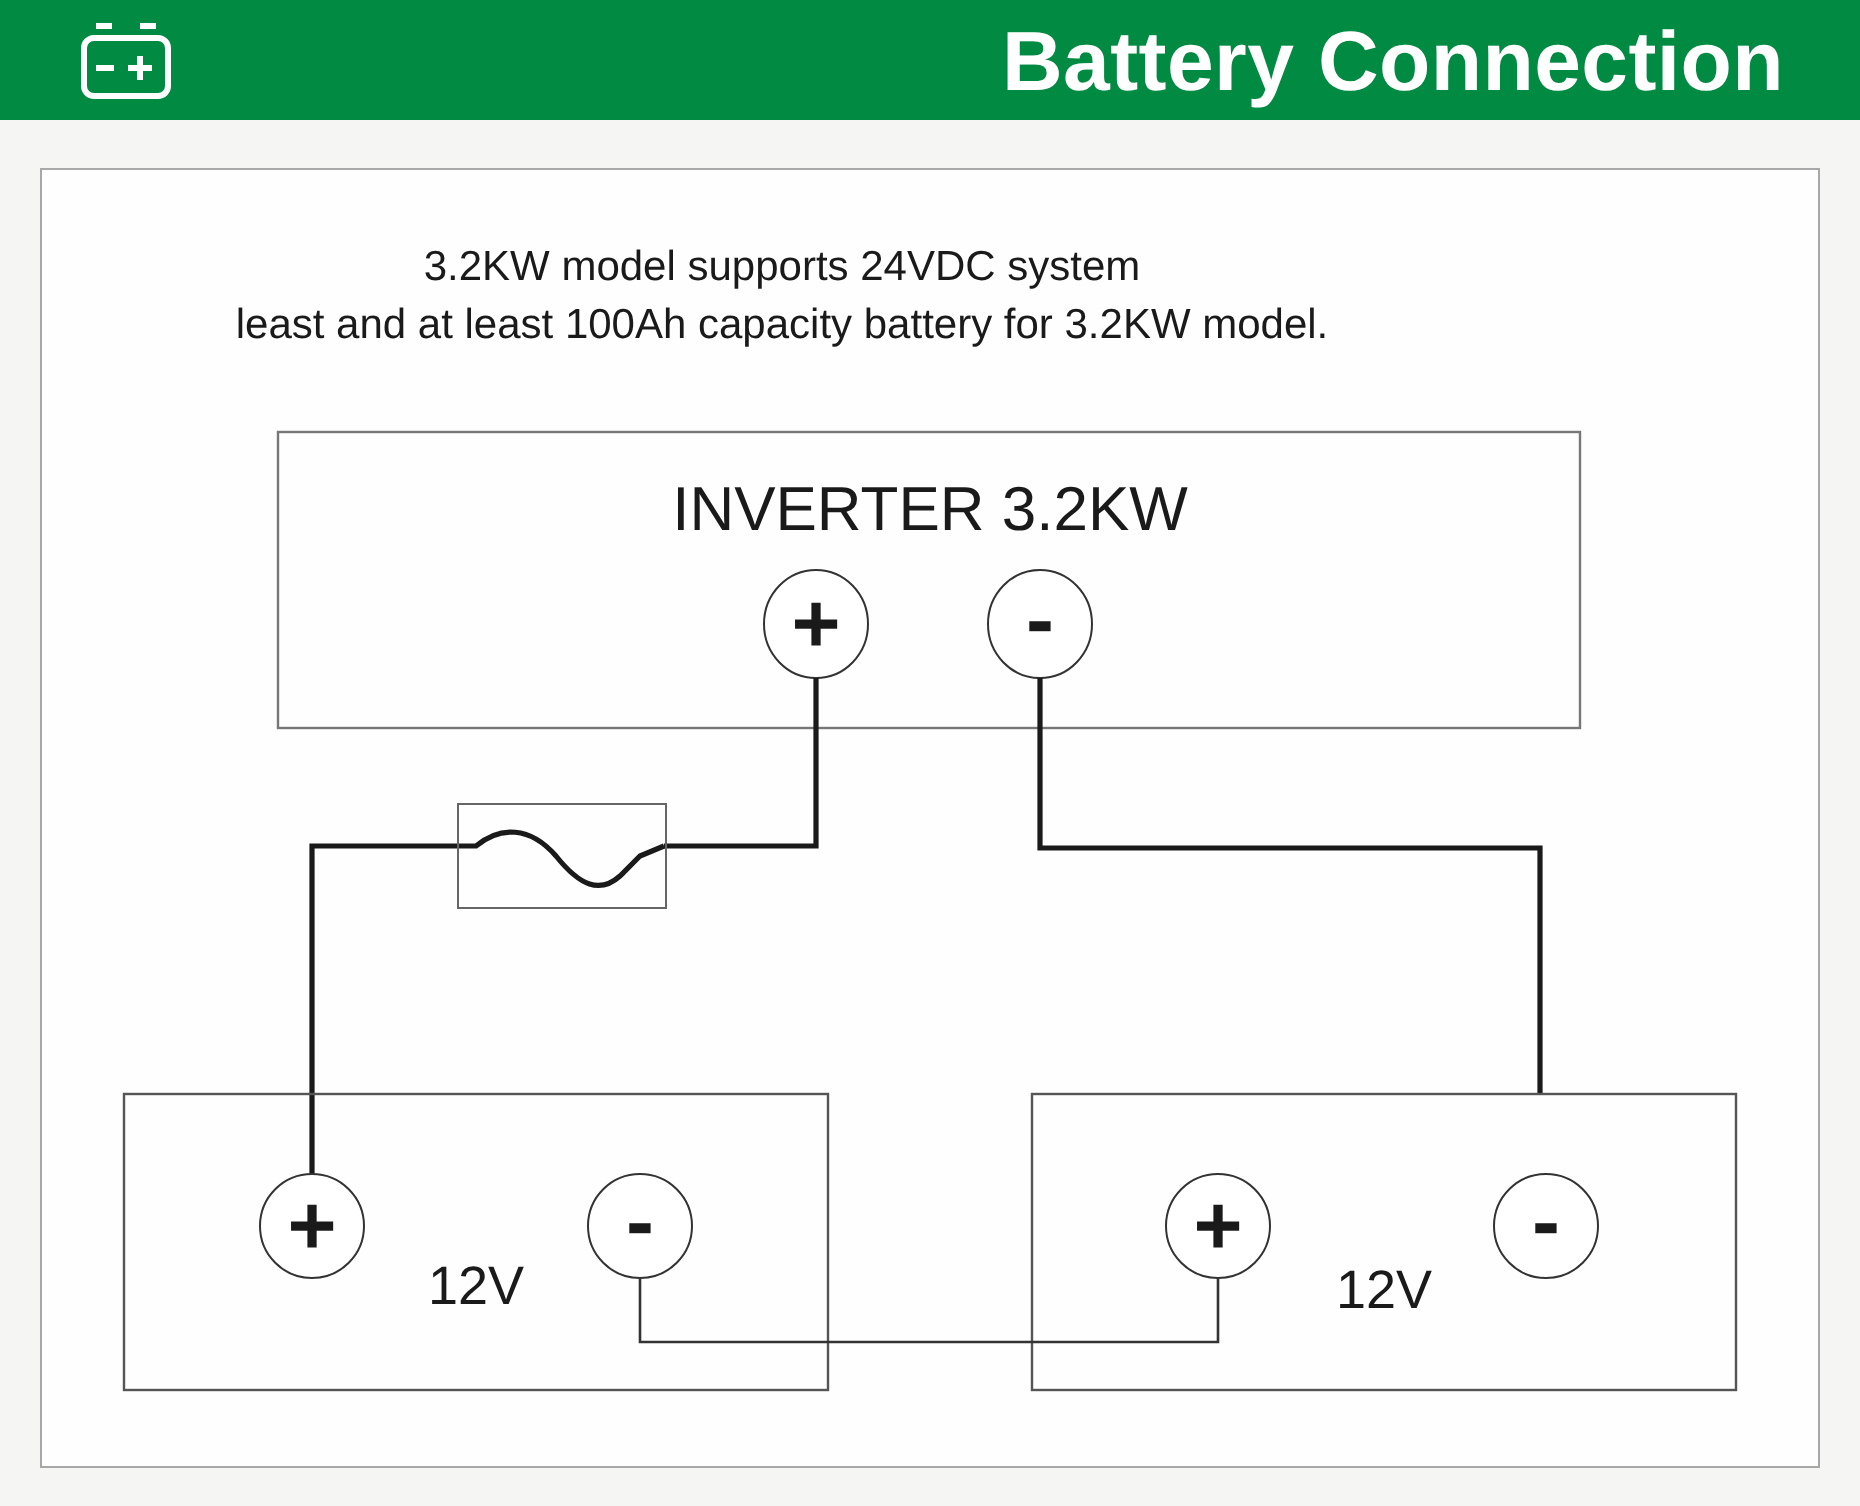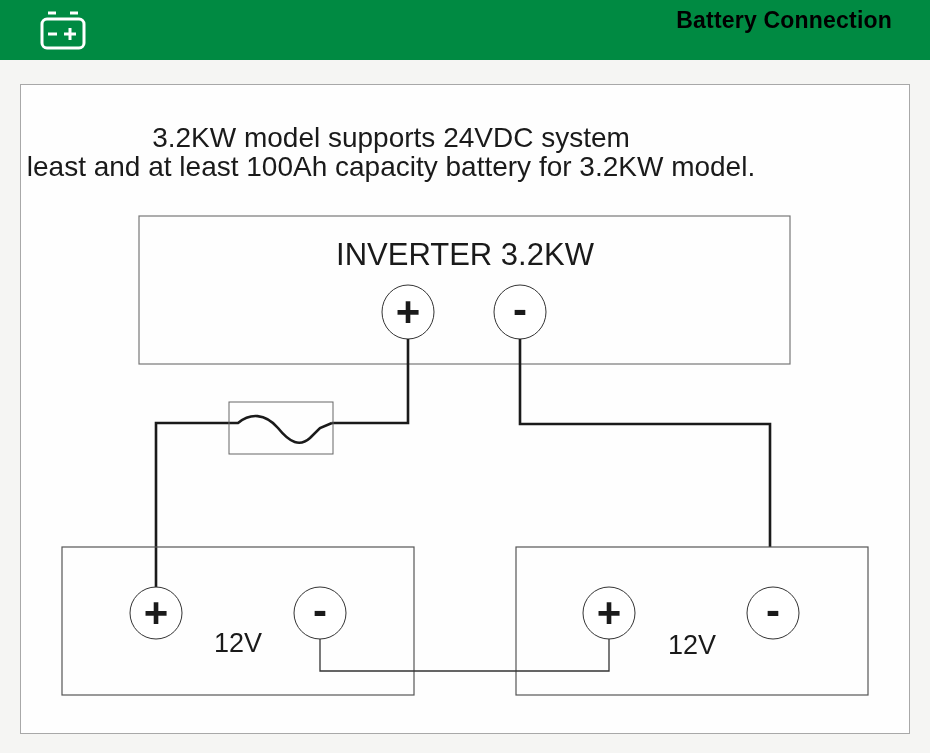--- a/index.html
+++ b/index.html
@@ -1,22 +1,22 @@
 <!DOCTYPE html>
 <html><head>
 <meta charset="utf-8">
 <style>
   html, body { margin:0; padding:0; }
   body { width:930px; height:753px; background:#f5f5f3; position:relative; overflow:hidden; font-family:"Liberation Sans", sans-serif; }
   .header { position:absolute; left:0; top:0; width:930px; height:60px; background:#008a42; }
   .header-icon { position:absolute; left:40px; top:9px; width:48px; height:42px; }
-  .header-title { position:absolute; right:38px; top:7px; color:#000000; font-weight:bold; font-size:23px; letter-spacing:0.2px; }
+  .header-title { position:absolute; right:38px; top:7px; color:#ffffff; font-weight:bold; font-size:42px; letter-spacing:0.2px; }
   .panel { position:absolute; left:20px; top:84px; width:888px; height:648px; background:#fefefe; border:1px solid #a8a8a8; }
   .diagram { position:absolute; left:0; top:0; }
-  .caption { position:absolute; left:0; width:782px; text-align:center; color:#1a1a1a; font-size:28px; }
+  .caption { position:absolute; left:0; width:782px; text-align:center; color:#1a1a1a; font-size:21px; }
   .cap1 { top:122px; }
   .cap2 { top:151px; }
   .lbl { font-family:"Liberation Sans", sans-serif; fill:#1a1a1a; }
 </style>
 </head>
 <body>
 
 <div class="header">
   <svg class="header-icon" viewBox="0 0 48 42">
     <rect x="2" y="10" width="42" height="29" rx="5" fill="none" stroke="#fff" stroke-width="3"></rect>

